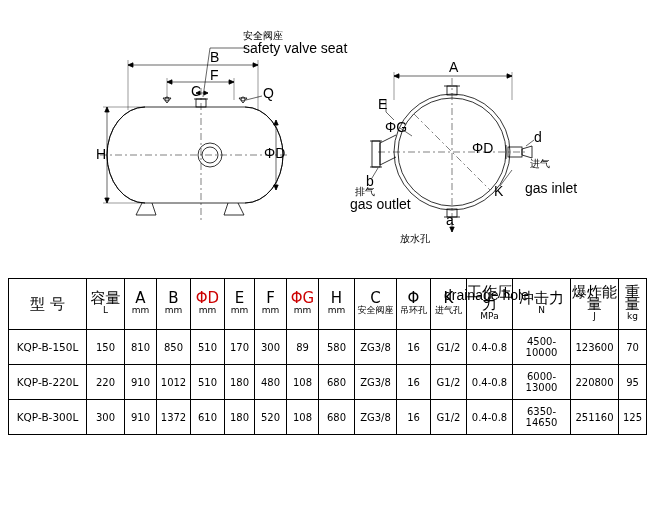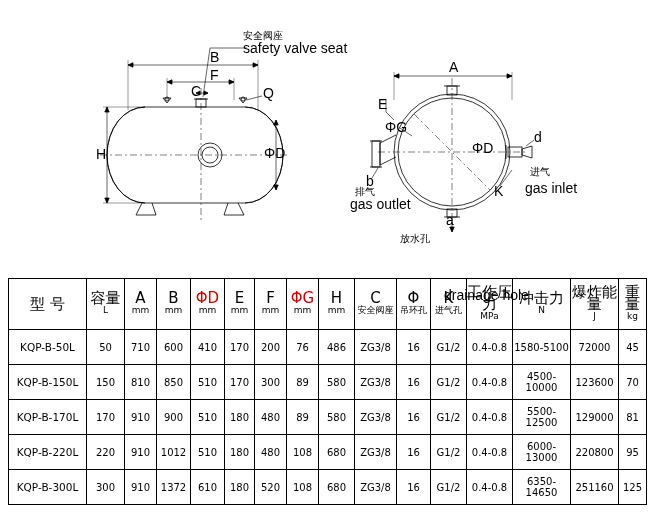--- a/index.html
+++ b/index.html
@@ -205,21 +205,21 @@
     <div class="lbl" style="left:385px; top:122px;">ΦG</div>
     <div class="lbl" style="left:472px; top:143px;">ΦD</div>
     <div class="lbl" style="left:366px; top:176px;">b</div>
     <div class="lbl" style="left:534px; top:132px;">d</div>
     <div class="lbl" style="left:494px; top:186px;">K</div>
     <div class="lbl" style="left:446px; top:215px;">a</div>
 
     <div class="lbl cn" style="left:355px; top:186px;">排气</div>
     <div class="lbl" style="left:350px; top:199px;">gas  outlet</div>
 
-    <div class="lbl cn" style="left:530px; top:166px;text-align:right;">进气</div>
+    <div class="lbl cn" style="left:530px; top:158px;text-align:right;">进气</div>
     <div class="lbl" style="left:525px; top:183px;">gas  inlet</div>
 
     <div class="lbl cn" style="left:400px; top:233px;">放水孔</div>
     <div class="lbl" style="left:444px; top:248px;margin-top:42px;">drainage hole</div>
   </div>
 
   <div id="table-wrap">
     <table>
       <colgroup>
         <col style="width:78px">
@@ -302,72 +302,36 @@
             <span class="hd-sub">J</span>
           </th>
           <th>
             <span class="hd-main">重量</span>
             <span class="hd-sub">kg</span>
           </th>
         </tr>
       </thead>
       <tbody>
         <tr>
-          <td class="model">KQP-B-50L</td>
-          <td>50</td>
-          <td>710</td>
-          <td>600</td>
-          <td>410</td>
-          <td>170</td>
-          <td>200</td>
-          <td>76</td>
-          <td>486</td>
-          <td>ZG3/8</td>
-          <td>16</td>
-          <td>G1/2</td>
-          <td>0.4-0.8</td>
-          <td>1580-5100</td>
-          <td>72000</td>
-          <td>45</td>
-        </tr>
-        <tr>
           <td class="model">KQP-B-150L</td>
           <td>150</td>
           <td>810</td>
           <td>850</td>
           <td>510</td>
           <td>170</td>
           <td>300</td>
           <td>89</td>
           <td>580</td>
           <td>ZG3/8</td>
           <td>16</td>
           <td>G1/2</td>
           <td>0.4-0.8</td>
           <td>4500-10000</td>
           <td>123600</td>
           <td>70</td>
-        </tr>
-        <tr>
-          <td class="model">KQP-B-170L</td>
-          <td>170</td>
-          <td>910</td>
-          <td>900</td>
-          <td>510</td>
-          <td>180</td>
-          <td>480</td>
-          <td>89</td>
-          <td>580</td>
-          <td>ZG3/8</td>
-          <td>16</td>
-          <td>G1/2</td>
-          <td>0.4-0.8</td>
-          <td>5500-12500</td>
-          <td>129000</td>
-          <td>81</td>
         </tr>
         <tr>
           <td class="model">KQP-B-220L</td>
           <td>220</td>
           <td>910</td>
           <td>1012</td>
           <td>510</td>
           <td>180</td>
           <td>480</td>
           <td>108</td>

